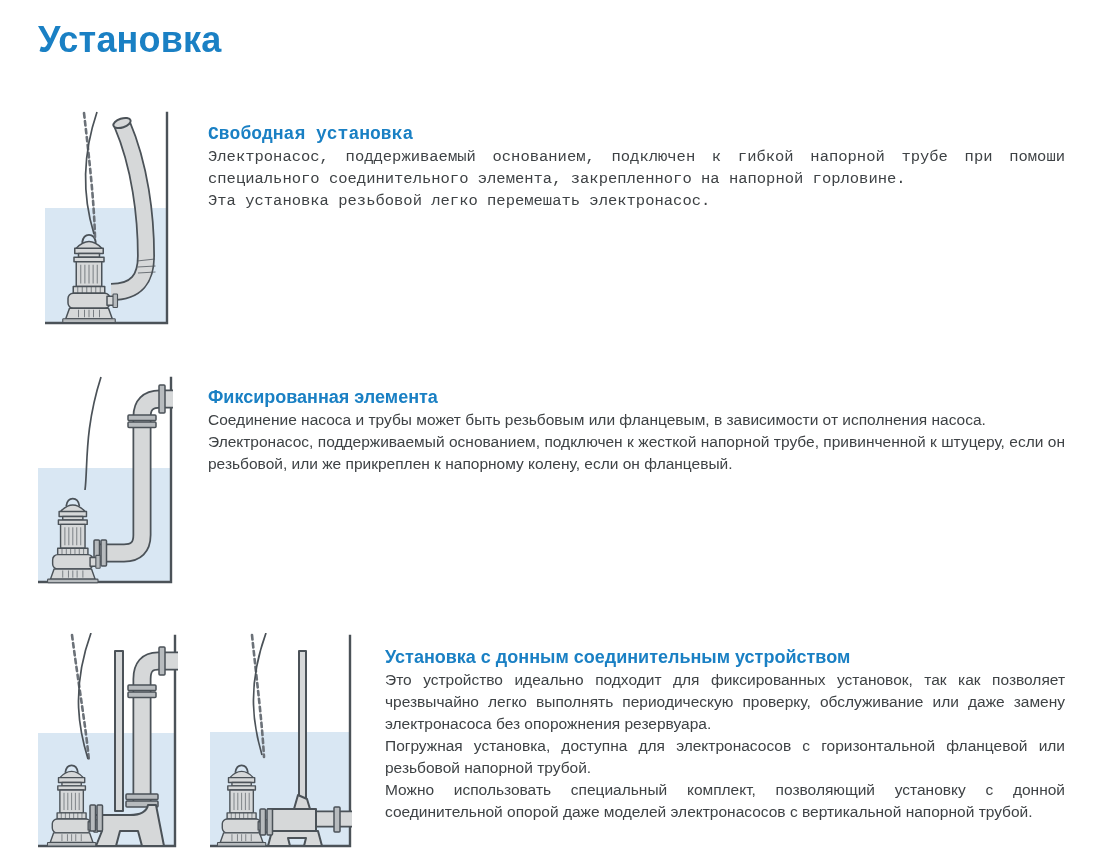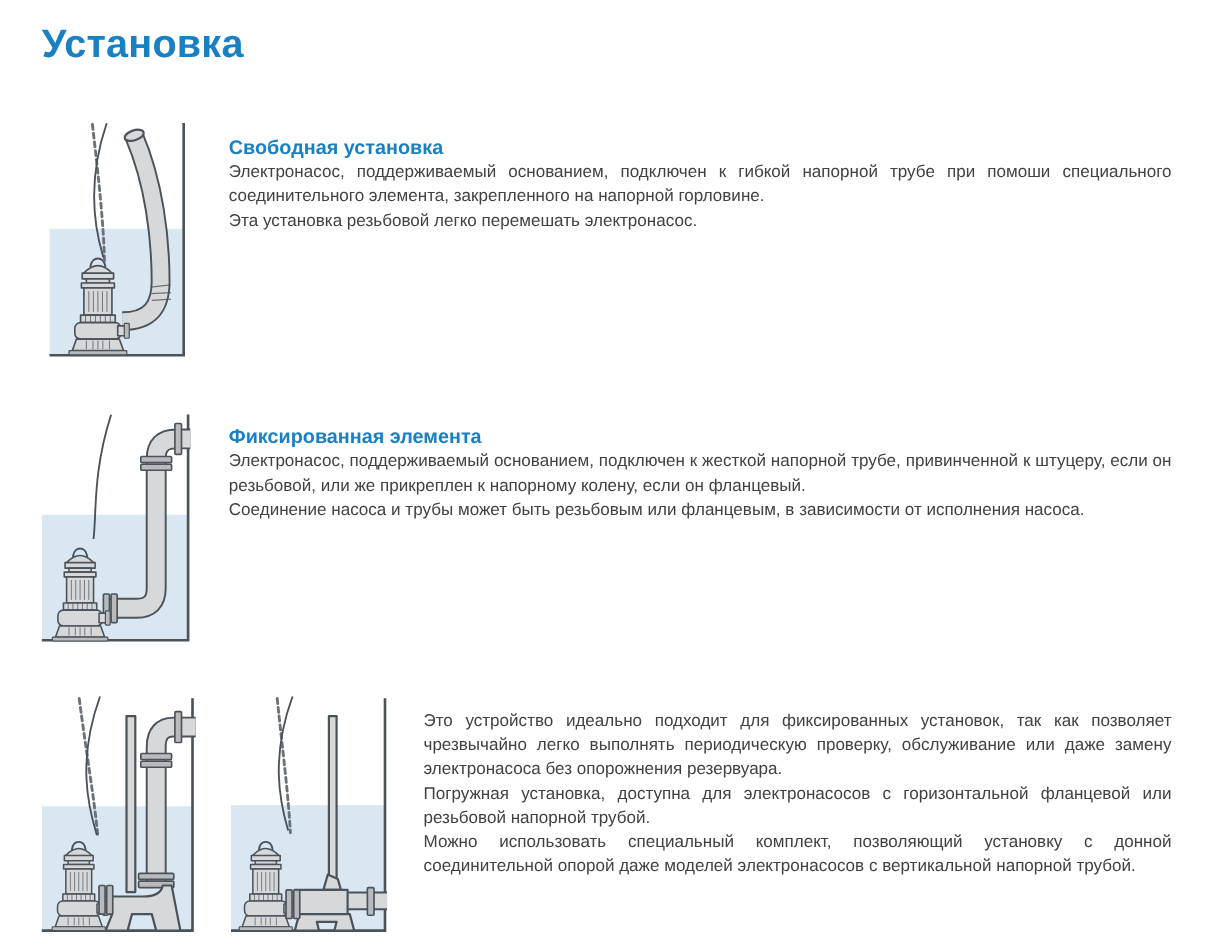--- a/index.html
+++ b/index.html
@@ -18,21 +18,21 @@
     font-family:"Liberation Sans","DejaVu Sans",sans-serif;overflow:hidden;
   }
   .page-title{
     position:absolute;left:38px;top:24px;margin:0;
     font-size:36px;line-height:32px;font-weight:bold;color:var(--accent);letter-spacing:.2px;
   }
   .sec{position:absolute;color:var(--body-text);font-size:15.5px;line-height:22px;}
   .sec h2{margin:0;font-size:18px;line-height:24px;font-weight:bold;color:var(--accent);}
   .sec .body{margin-top:0;}
   .sec p{margin:0;text-align:justify;}
-  .sec1{left:208px;top:122px;width:857px;}
+  .sec1{left:208px;top:122px;width:857px;font-family:Liberation Mono, monospace;}
   .sec2{left:208px;top:385px;width:857px;}
   .sec3{left:385px;top:645px;width:680px;}
   .fig{position:absolute;margin:0;padding:0;}
   .fig1{left:45px;top:110px;}
   .fig2{left:38px;top:375px;}
   .fig3{left:38px;top:633px;}
   .fig4{left:210px;top:633px;}
   
   .water{fill:var(--water);}
   .wall{stroke:var(--line);stroke-width:2.4;fill:none;stroke-linecap:square;}
@@ -112,22 +112,22 @@
         <rect class="metaldark" x="63" y="165" width="5.5" height="26" rx="1"></rect>
       </g>
       <use href="#pump" transform="translate(6,117) scale(0.72)"></use>
       <path class="cable" d="M63,2 C46,55 50,92 47,115"></path>
     </svg>
   </figure>
 
   <section class="sec sec2">
     <h2>Фиксированная элемента</h2>
     <div class="body">
+      <p>Соединение насоса и трубы может быть резьбовым или фланцевым, в зависимости от исполнения насоса.</p>
       <p>Электронасос, поддерживаемый основанием, подключен к жесткой напорной трубе, привинченной к штуцеру, если он резьбовой, или же прикреплен к напорному колену, если он фланцевый.</p>
-      <p>Соединение насоса и трубы может быть резьбовым или фланцевым, в зависимости от исполнения насоса.</p>
     </div>
   </section>
 
   <figure class="fig fig3">
     <svg width="140" height="215" viewBox="0 0 140 215">
       <rect class="water" x="0" y="100" width="137" height="113"></rect>
       <path class="wall" d="M137,3 L137,213 M0,213 L137,213"></path>
       <rect class="metal" x="77" y="18" width="8" height="160"></rect>
       <g>
         <path class="pipe-out" stroke-width="19" d="M104,172 L104,46 Q104,28 120,28 L140,28"></path>
@@ -164,20 +164,21 @@
       </g>
       <use href="#pump" transform="translate(4,126) scale(0.69)"></use>
       <rect class="metaldark" x="50" y="176" width="5.5" height="26" rx="1"></rect>
       <rect class="metaldark" x="57" y="176" width="5.5" height="26" rx="1"></rect>
       <path class="chain" d="M42,2 C47,50 52,88 54,124"></path>
       <path class="cable" d="M56,0 C36,55 44,95 52,122"></path>
     </svg>
   </figure>
 
   <section class="sec sec3">
+    <h2>Установка с донным соединительным устройством</h2>
     <div class="body">
       <p>Это устройство идеально подходит для фиксированных установок, так как позволяет чрезвычайно легко выполнять периодическую проверку, обслуживание или даже замену электронасоса без опорожнения резервуара.</p>
       <p>Погружная установка, доступна для электронасосов с горизонтальной фланцевой или резьбовой напорной трубой.</p>
       <p>Можно использовать специальный комплект, позволяющий установку с донной соединительной опорой даже моделей электронасосов с вертикальной напорной трубой.</p>
     </div>
   </section>
 
 </div>
 
 </body></html>

